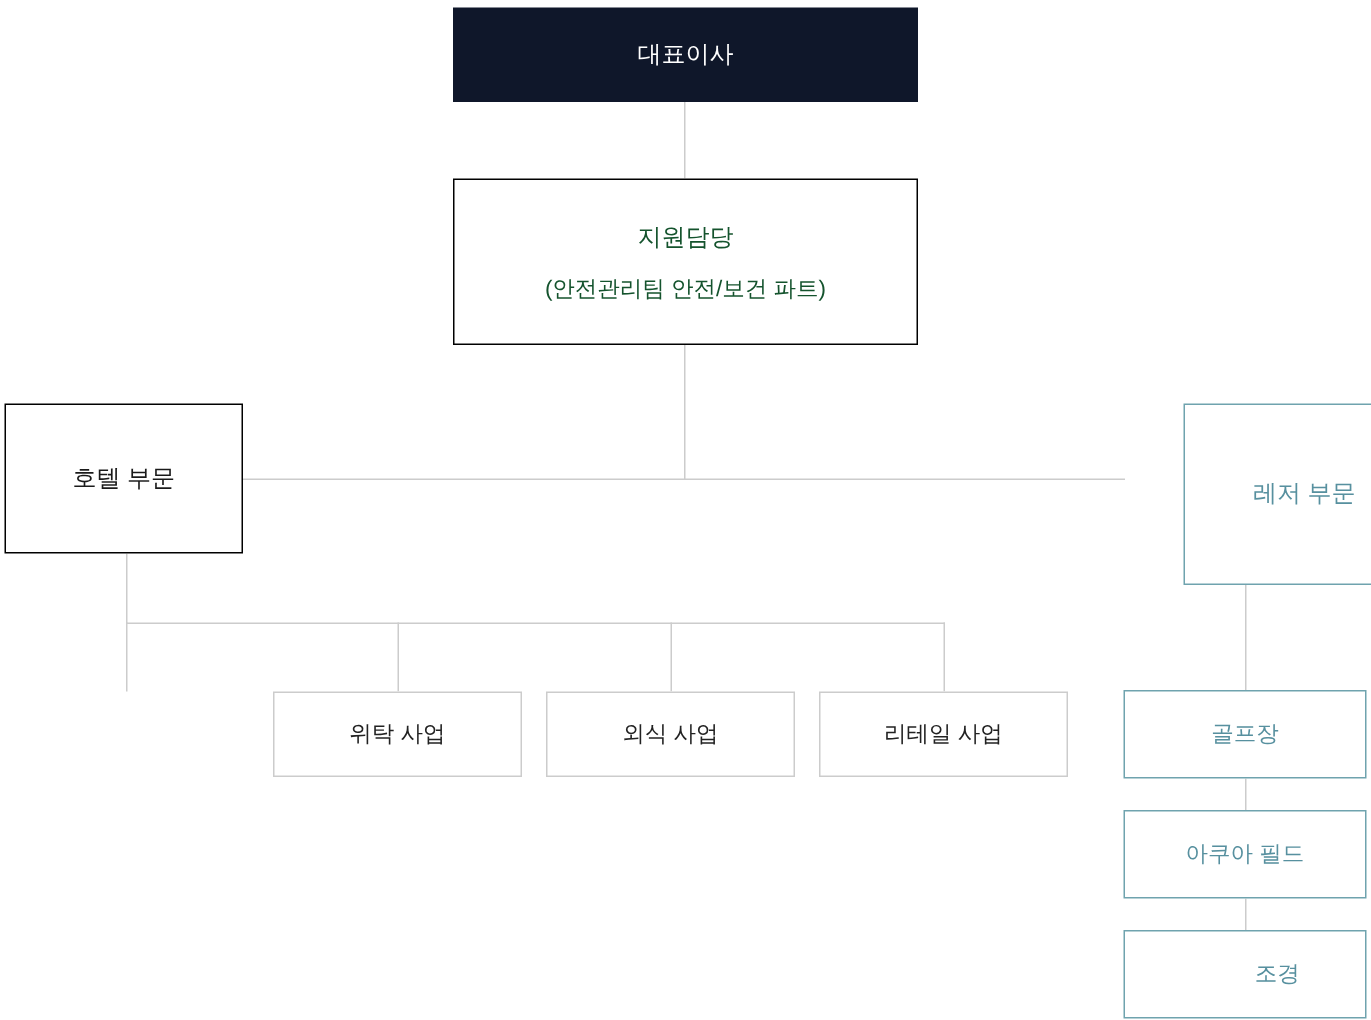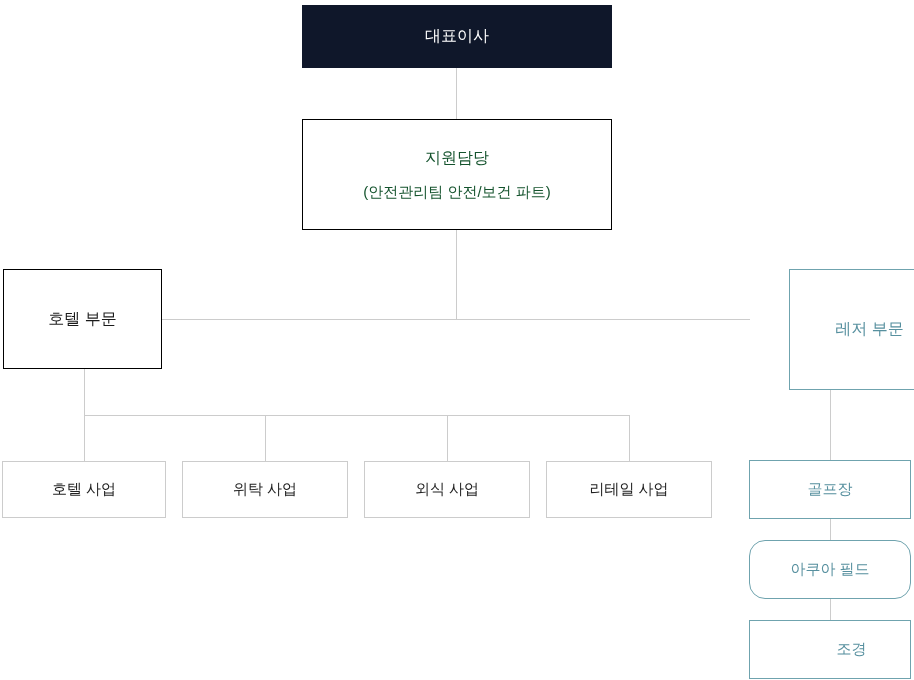--- a/index.html
+++ b/index.html
@@ -62,21 +62,21 @@
   .node-gray.pos-2 { left: 182px; width: 166px; }
   .node-gray.pos-3 { left: 364px; width: 166px; text-align: right; }
   .node-gray.pos-4 { left: 546px; width: 166px; }
   .node-teal-small {
     left: 749px; width: 162px; height: 59px;
     border: 1px solid #6fa3ae;
     color: #57909f;
     font-size: 15px;
   }
   .node-teal-small.row-1 { top: 460px; }
-  .node-teal-small.row-2 { top: 540px; border-radius: 16px; }
+  .node-teal-small.row-2 { top: 540px; }
   .node-teal-small.row-3 { top: 620px; padding-left: 43px; }
   .line {
     position: absolute;
     background: #cccccc;
   }
   .l-ceo-support      { left: 456px; top: 68px;  width: 1px;   height: 51px; }
   .l-support-down     { left: 456px; top: 230px; width: 1px;   height: 90px; }
   .l-main-horiz       { left: 162px; top: 319px; width: 588px; height: 1px;  }
   .l-hotel-down       { left: 84px;  top: 369px; width: 1px;   height: 47px; }
   .l-sub-horiz        { left: 84px;  top: 415px; width: 546px; height: 1px;  }
@@ -115,23 +115,20 @@
     <span class="sub-line">(안전관리팀 안전/보건 파트)</span>
   </div>
 
   <div class="node node-division-dark">
     <span>호텔 부문</span>
   </div>
   <div class="node node-division-teal">
     <span>레저 부문</span>
   </div>
 
-  <div class="node node-gray pos-1">
-    <span>호텔 사업</span>
-  </div>
   <div class="node node-gray pos-2">
     <span>위탁 사업</span>
   </div>
   <div class="node node-gray pos-3">
     <span>외식 사업</span>
   </div>
   <div class="node node-gray pos-4">
     <span>리테일 사업</span>
   </div>
 

